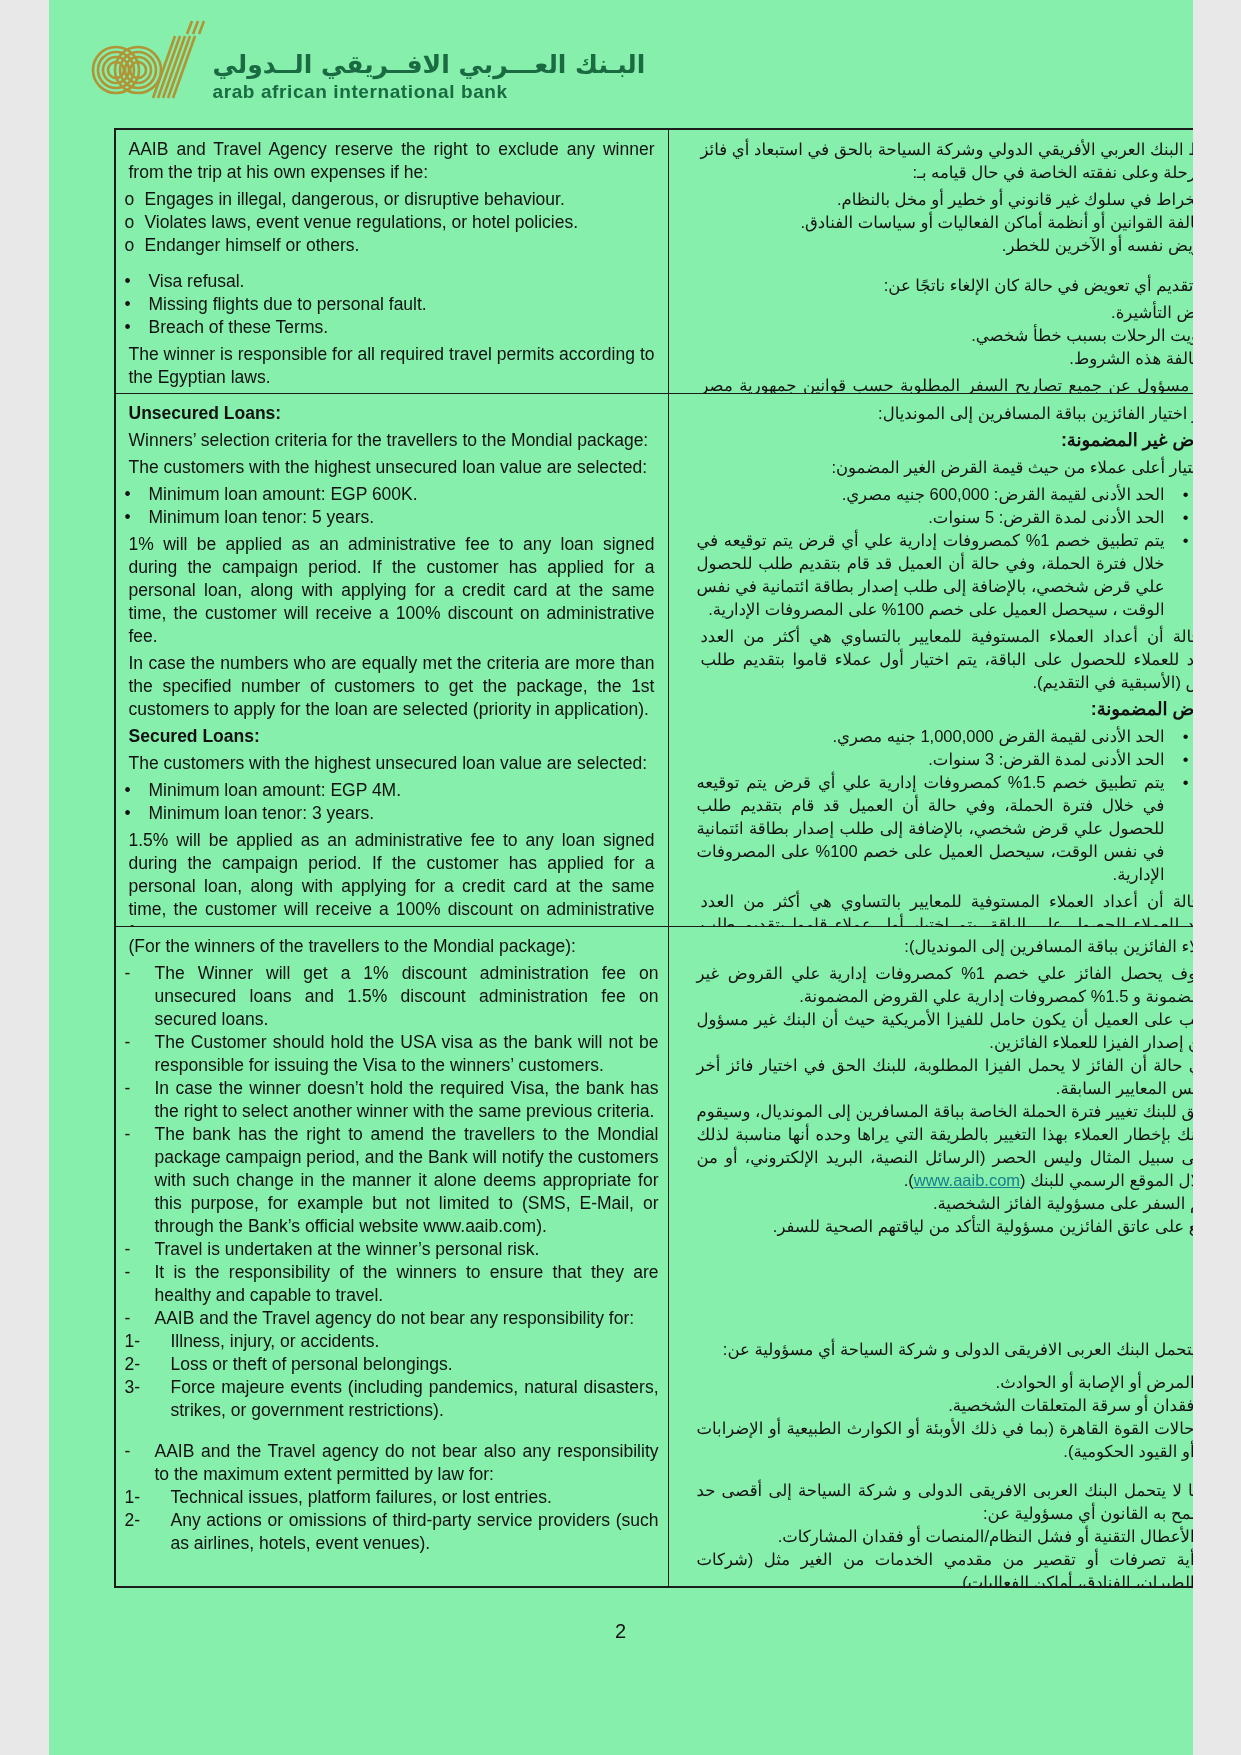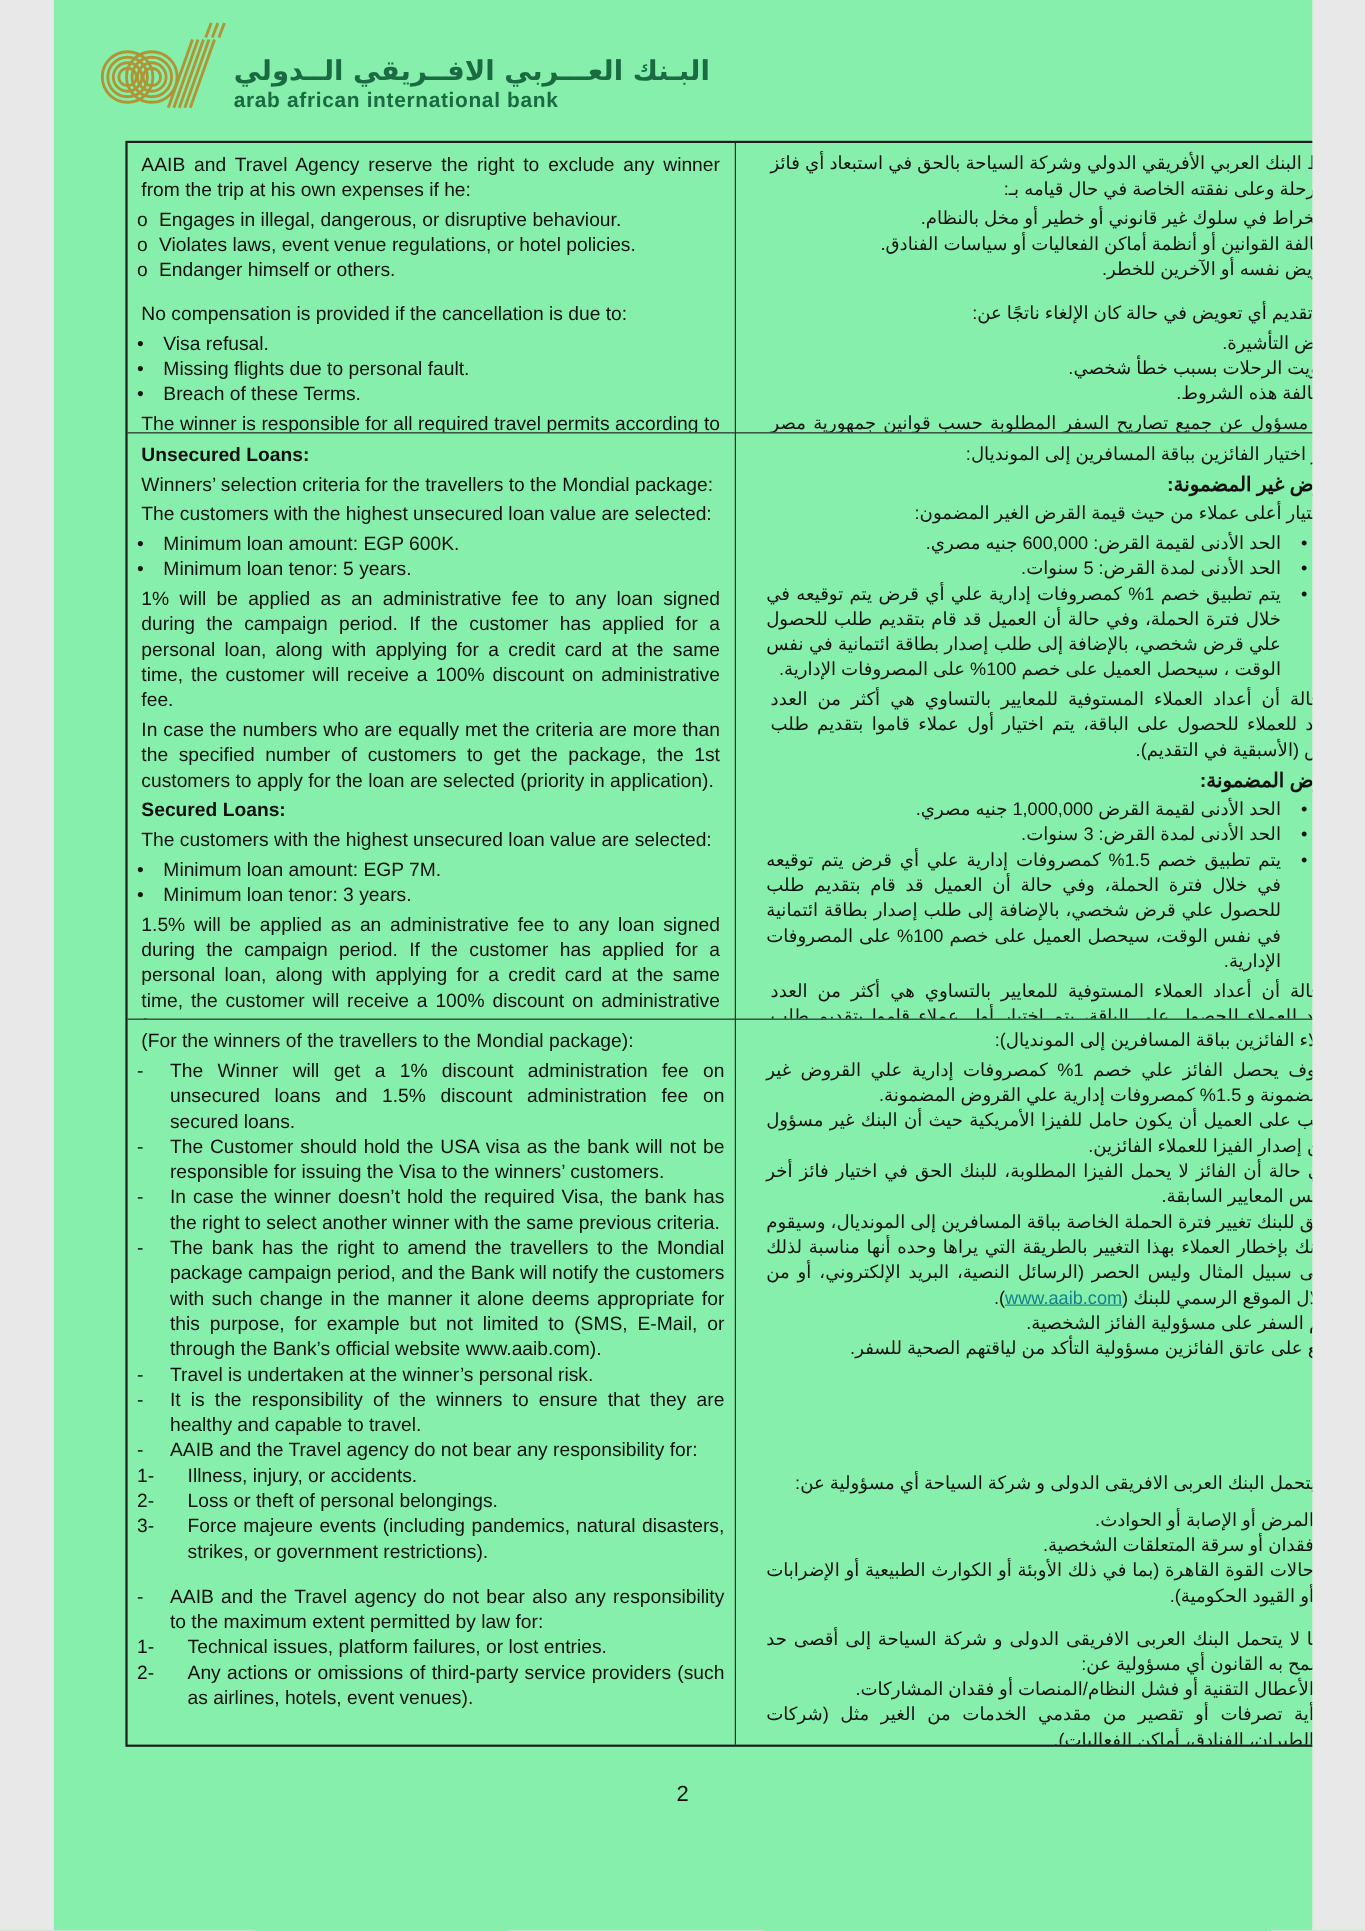--- a/index.html
+++ b/index.html
@@ -82,21 +82,20 @@
         </div>
         <div class="li">
           <span class="mk mo">o</span>
           <span class="tx">Violates laws, event venue regulations, or hotel policies.</span>
         </div>
         <div class="li">
           <span class="mk mo">o</span>
           <span class="tx">Endanger himself or others.</span>
         </div>
         <div class="sp" style="height: 13px;"></div>
-        <div class="para">No compensation is provided if the cancellation is due to:</div>
         <div class="li">
           <span class="mk mb">•</span>
           <span class="tx">Visa refusal.</span>
         </div>
         <div class="li">
           <span class="mk mb">•</span>
           <span class="tx">Missing flights due to personal fault.</span>
         </div>
         <div class="li">
           <span class="mk mb">•</span>
@@ -145,21 +144,21 @@
         <div class="li">
           <span class="mk mb">•</span>
           <span class="tx">Minimum loan tenor: 5 years.</span>
         </div>
         <div class="para">1% will be applied as an administrative fee to any loan signed during the campaign period. If the customer has applied for a personal loan, along with applying for a credit card at the same time, the customer will receive a 100% discount on administrative fee.</div>
         <div class="para">In case the numbers who are equally met the criteria are more than the specified number of customers to get the package, the 1st customers to apply for the loan are selected (priority in application).</div>
         <div class="para bold">Secured Loans:</div>
         <div class="para">The customers with the highest unsecured loan value are selected:</div>
         <div class="li">
           <span class="mk mb">•</span>
-          <span class="tx">Minimum loan amount: EGP 7M.</span>
+          <span class="tx">Minimum loan amount: EGP 4M.</span>
         </div>
         <div class="li">
           <span class="mk mb">•</span>
           <span class="tx">Minimum loan tenor: 3 years.</span>
         </div>
         <div class="para">1.5% will be applied as an administrative fee to any loan signed during the campaign period. If the customer has applied for a personal loan, along with applying for a credit card at the same time, the customer will receive a 100% discount on administrative fee.</div>
         <div class="para">In case the numbers who are equally met the criteria are more than the specified number of customers to get the package, the 1st customers to apply for the loan are selected (priority in application).</div>
       </div>
     <div class="cell ar bl bt">
         <div class="para">معايير اختيار الفائزين بباقة المسافرين إلى المونديال:</div>

